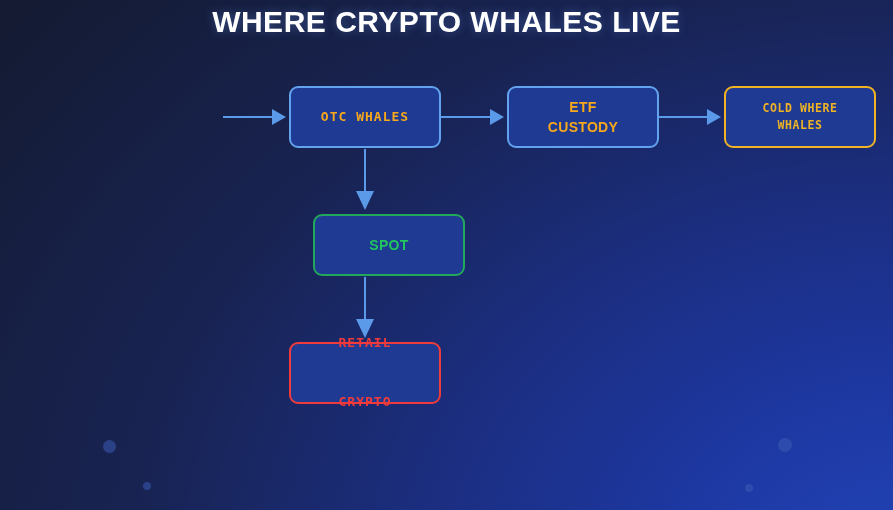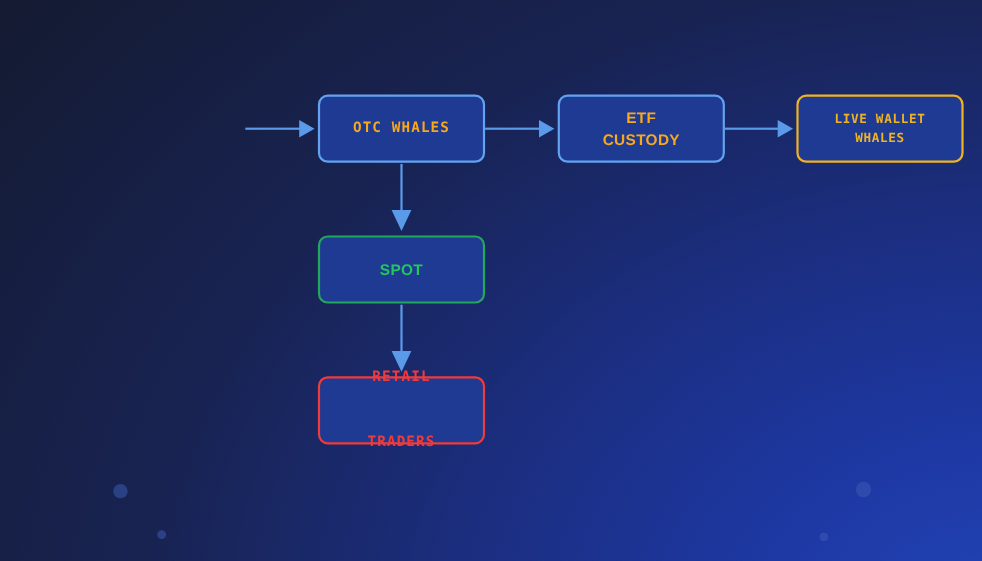--- a/index.html
+++ b/index.html
@@ -87,21 +87,21 @@
   }
 
   
   .t-orange { color: #f7a81b; }
   .t-gold   { color: #f0b323; }
   .t-green  { color: #22c55e; }
   .t-red    { color: #ef3b3b; }
 
   .b-blue  { border-color: #63a2ef; }
   .b-gold  { border-color: #f0b323; }
-  .b-green { border-color: #22a85a; }
+  .b-green { border-color: #22a85a; margin-left: 24px; }
   .b-red   { border-color: #ef3b3b; }
 
   
   .conn {
     position: absolute;
     pointer-events: none;
   }
   .h-line {
     position: absolute;
     height: 2px;
@@ -132,20 +132,21 @@
 </head>
 <body>
 
 <div id="stage">
 
   <span class="dot" style="left:103px;top:440px;width:13px;height:13px;"></span>
   <span class="dot" style="left:143px;top:482px;width:8px;height:8px;"></span>
   <span class="dot" style="left:778px;top:438px;width:14px;height:14px;"></span>
   <span class="dot" style="left:745px;top:484px;width:8px;height:8px;"></span>
 
+  <div id="title">WHERE CRYPTO WHALES LIVE</div>
 
   <div class="conn">
     <span class="h-line" style="left:223px;top:116px;width:53px;"></span>
     <span class="h-head" style="left:272px;top:109px;"></span>
   </div>
 
   <div class="conn">
     <span class="h-line" style="left:441px;top:116px;width:53px;"></span>
     <span class="h-head" style="left:490px;top:109px;"></span>
   </div>
@@ -169,26 +170,26 @@
   <div class="node b-blue" style="left:289px;top:86px;width:152px;height:62px;">
     <span class="ln mono t-orange">OTC WHALES</span>
   </div>
 
   <div class="node b-blue" style="left:507px;top:86px;width:152px;height:62px;">
     <span class="ln sans t-orange">ETF</span>
     <span class="ln sans t-orange">CUSTODY</span>
   </div>
 
   <div class="node b-gold" style="left:724px;top:86px;width:152px;height:62px;">
-    <span class="ln mono-sm t-gold">LIVE WALLET</span>
+    <span class="ln mono-sm t-gold">COLD WHERE</span>
     <span class="ln mono-sm t-gold">WHALES</span>
   </div>
 
   <div class="node b-green" style="left:289px;top:214px;width:152px;height:62px;">
     <span class="ln sans t-green">SPOT</span>
   </div>
 
   <div class="node b-red" style="left:289px;top:342px;width:152px;height:62px;gap:40px;">
     <span class="ln mono t-red">RETAIL</span>
-    <span class="ln mono t-red">TRADERS</span>
+    <span class="ln mono t-red">CRYPTO</span>
   </div>
 
 </div>
 
 </body></html>

